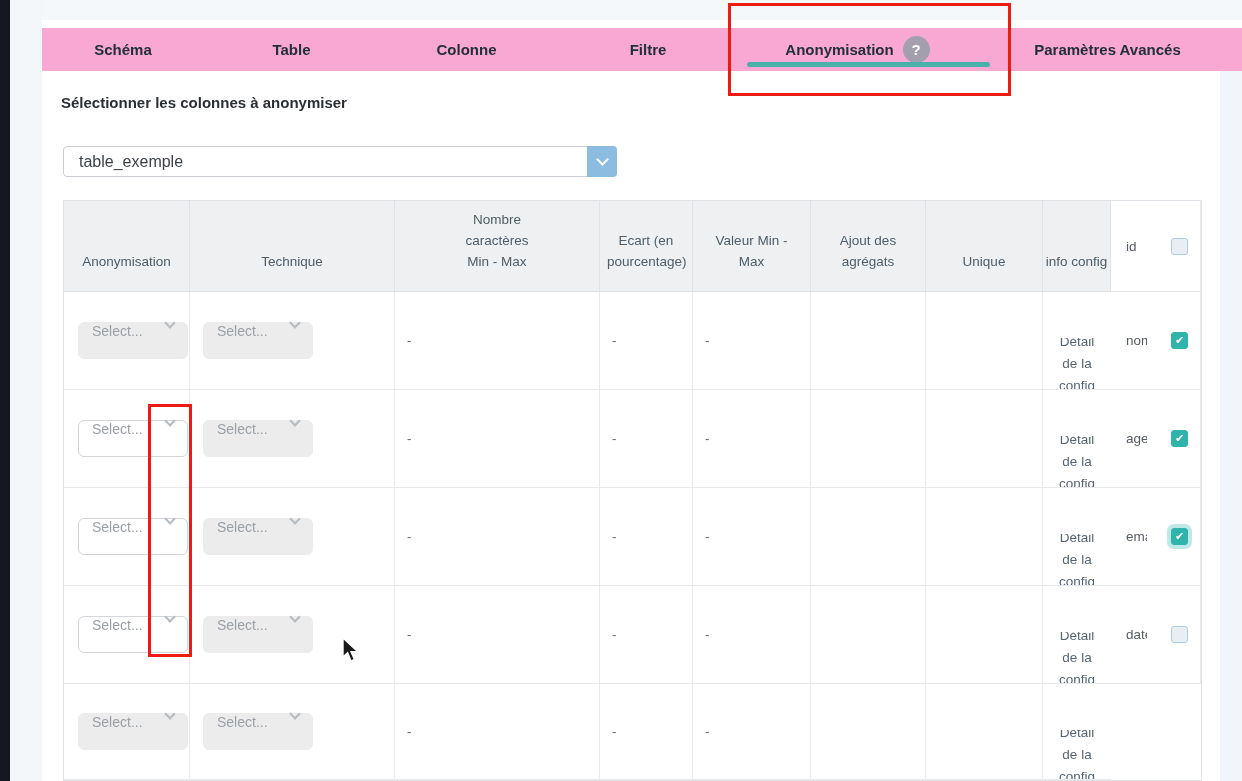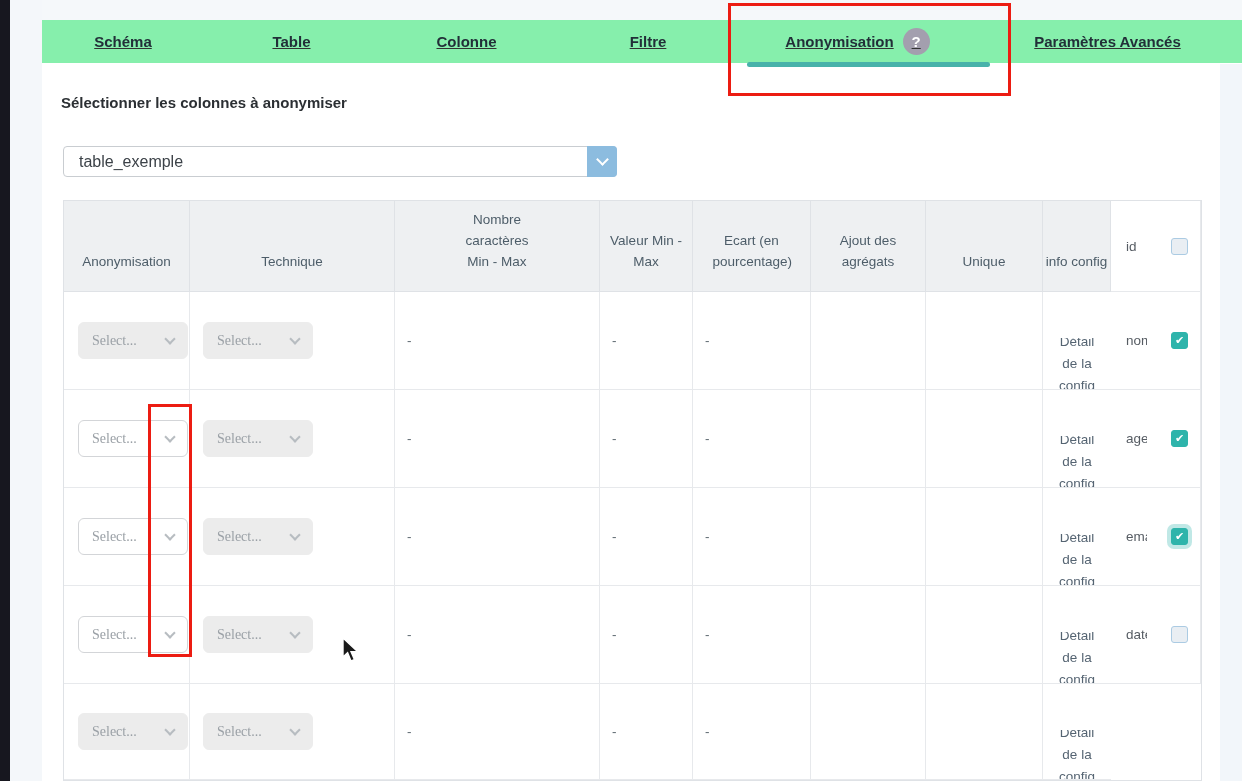--- a/index.html
+++ b/index.html
@@ -24,22 +24,22 @@
   .gutter-top {
     position:absolute; left:10px; top:0; width:1232px; height:20px;
     background:#f5f8fa; z-index:1;
   }
   .gutter-right {
     position:absolute; left:1220px; top:64px; width:22px; height:717px;
     background:#f2f6fa; z-index:1;
   }
   
   .tabbar {
-    position:absolute; left:42px; top:20px; width:1200px; height:43px;
-    background:#86efac; display:flex; z-index:2;text-decoration:underline;
+    position:absolute; left:42px; top:28px; width:1200px; height:43px;
+    background:#f9a8d4; display:flex; z-index:2;
   }
   .tab {
     display:flex; align-items:center; justify-content:center; gap:9px;
     font-size:15px; font-weight:600; color:#222f38; cursor:default;
     position:relative;
   }
   .tab:nth-child(1){width:162px;} .tab:nth-child(2){width:175px;}
   .tab:nth-child(3){width:175px;} .tab:nth-child(4){width:188px;}
   .tab:nth-child(5){width:231px;} .tab:nth-child(6){width:269px;}
   .help-circle {
@@ -107,22 +107,22 @@
     width:17px; height:17px; border-radius:3px; flex:0 0 17px;
     background:#e9eef3; border:1px solid #abcbe3; cursor:pointer;
     display:flex; align-items:center; justify-content:center;
   }
   .cb.checked { background:#2eb4ab; border-color:#2eb4ab; }
   .cb .check { color:#fff; font-size:11px; line-height:11px; }
   .cb.glow { box-shadow:0 0 0 4px rgba(46,180,171,0.30); }
   .c-sel { padding-left:14px; }
   .c-sel3 { padding-left:13px; }
   .sel {
-    width:110px; height:37px; border-radius:6px; display:flex; align-items:center;
-    padding:0 13px; cursor:pointer;font-family:Liberation Serif, serif;
+    width:110px; height:37px; border-radius:6px; display:flex; 
+    padding:0 13px; cursor:pointer;
   }
   .sel .stxt { flex:1; font-size:14px; color:#9aa0a6; }
   .sel .schev {
     width:8px; height:8px; border-right:2px solid #b7bcc1; border-bottom:2px solid #b7bcc1;
     transform:rotate(45deg); margin-top:-4px;
   }
   .sel.on { background:#fff; border:1px solid #d3d5d8; }
   .sel.off { background:#ececec; border:1px solid #ececec; }
   .c-dash { padding-left:12px; color:#5f6a72; }
   .c-empty { }
@@ -180,24 +180,24 @@
   <div class="hc">
       <span class="hw">Anonymisation</span>
     </div>
   <div class="hc">
       <span class="hw">Technique</span>
     </div>
   <div class="hc">
       <span class="hw narrow">Nombre caractères Min - Max</span>
     </div>
   <div class="hc">
+      <span class="hw narrow">Ecart (en pourcentage)</span>
+    </div>
+  <div class="hc">
       <span class="hw narrow">Valeur Min - Max</span>
-    </div>
-  <div class="hc">
-      <span class="hw narrow">Ecart (en pourcentage)</span>
     </div>
   <div class="hc">
       <span class="hw narrow">Ajout des agrégats</span>
     </div>
   <div class="hc">
       <span class="hw">Unique</span>
     </div>
   <div class="hc">
       <span class="hw narrow">info config</span>
     </div>

